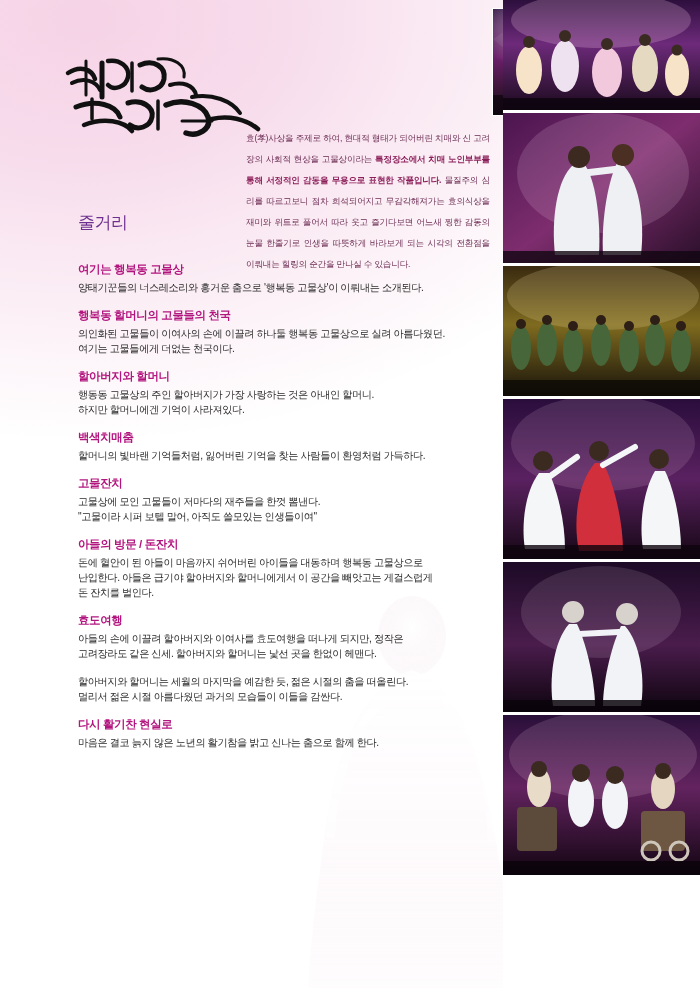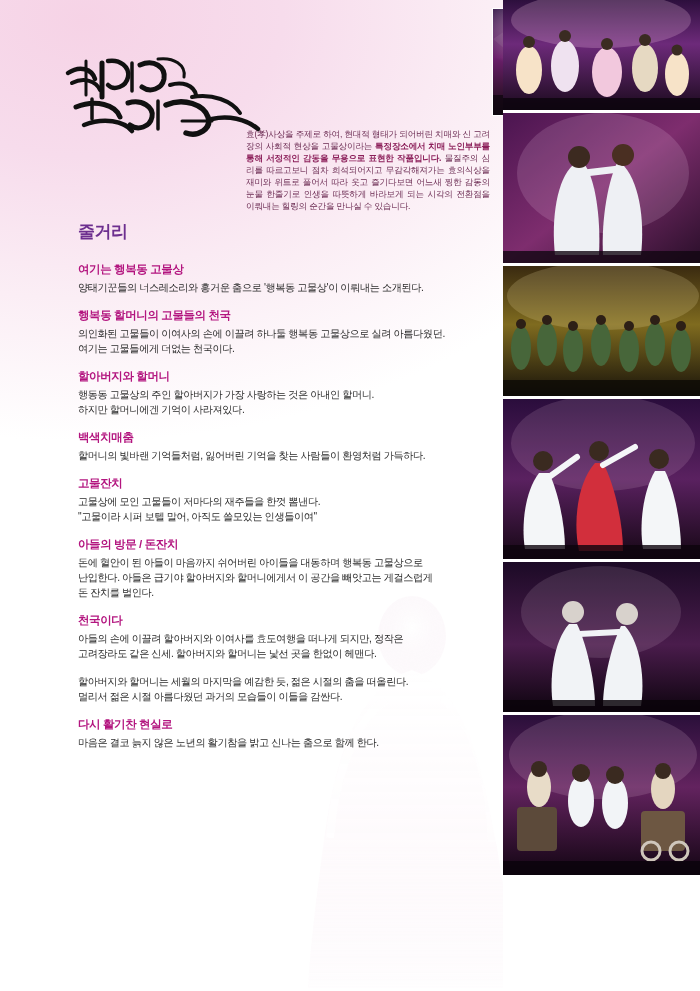--- a/index.html
+++ b/index.html
@@ -83,37 +83,37 @@
     height: 82px;
   }
 
   
   .intro {
     position: absolute;
     left: 246px;
     top: 128px;
     width: 244px;
     font-size: 8.6px;
-    line-height: 12px;
+    line-height: 21px;
     color: #6b2b52;
     letter-spacing: -0.2px;
     text-align: justify;
   }
   .intro b {
     color: #8c1f5a;
     font-weight: bold;
   }
 
   
   .synopsis-title {
     position: absolute;
     left: 78px;
-    top: 220px;
+    top: 211px;
     font-size: 17px;
-    font-weight: bold;
+    font-weight: normal;
     color: #6d2f8f;
     letter-spacing: -0.5px;
     text-align: right;
   }
 
   .sections {
     position: absolute;
     left: 78px;
     top: 262px;
     width: 420px;
@@ -275,21 +275,21 @@
 
 
     <div class="section">
       <h3>아들의 방문 / 돈잔치</h3>
       <p>돈에 혈안이 된 아들이 마음까지 쉬어버린 아이들을 대동하며 행복동 고물상으로</p>
       <p>난입한다. 아들은 급기야 할아버지와 할머니에게서 이 공간을 빼앗고는 게걸스럽게</p>
       <p>돈 잔치를 벌인다.</p>
     </div>
 
     <div class="section">
-      <h3>천국이다</h3>
+      <h3>효도여행</h3>
       <p>아들의 손에 이끌려 할아버지와 이여사를 효도여행을 떠나게 되지만, 정작은</p>
       <p>고려장라도 같은 신세. 할아버지와 할머니는 낯선 곳을 한없이 헤맨다.</p>
     </div>
 
     <div class="section">
       <p>할아버지와 할머니는 세월의 마지막을 예감한 듯, 젊은 시절의 춤을 떠올린다.</p>
       <p>멀리서 젊은 시절 아름다웠던 과거의 모습들이 이들을 감싼다.</p>
     </div>
 
     <div class="section">

